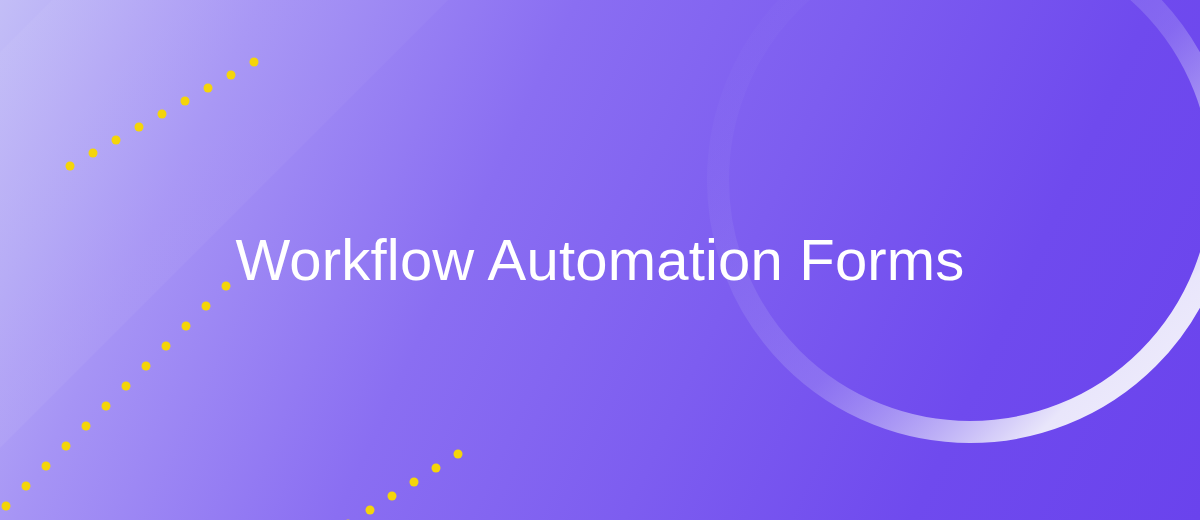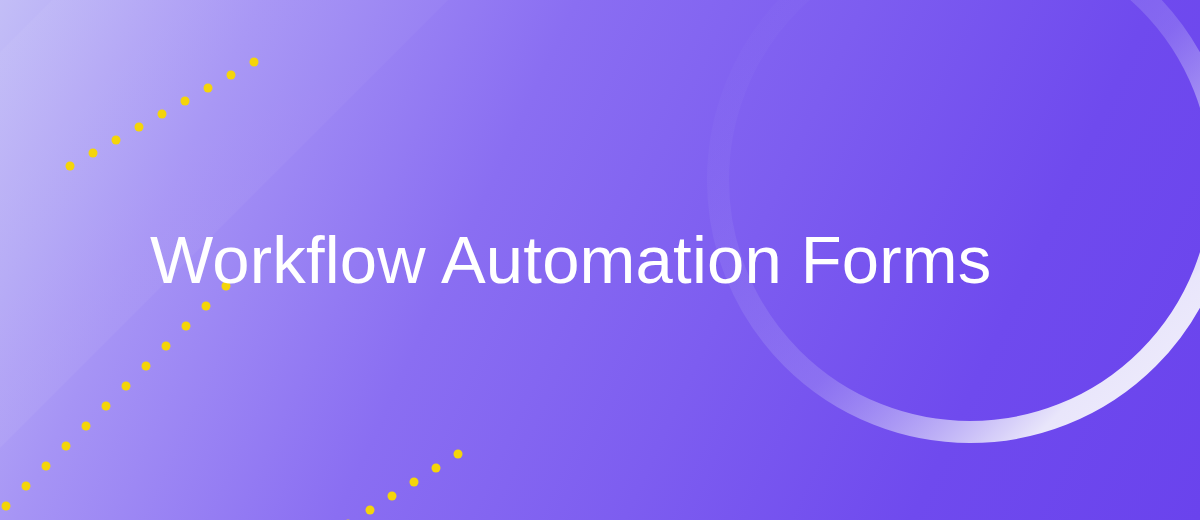--- a/index.html
+++ b/index.html
@@ -64,22 +64,23 @@
     .dots-bottom {
       left: 318px;
       top: 436px;
     }
     .title {
       position: absolute;
       left: 50%;
       top: 50%;
       transform: translate(-50%, -50%);
       color: #ffffff;
-      font-size: 67px;
+      font-size: 58px;
       font-weight: 400;
+      text-align: center;
       line-height: 1.15;
       width: 900px;
       letter-spacing: 0.2px;
     }
   </style>
 </head>
 <body>
 
 <div class="banner">
 

